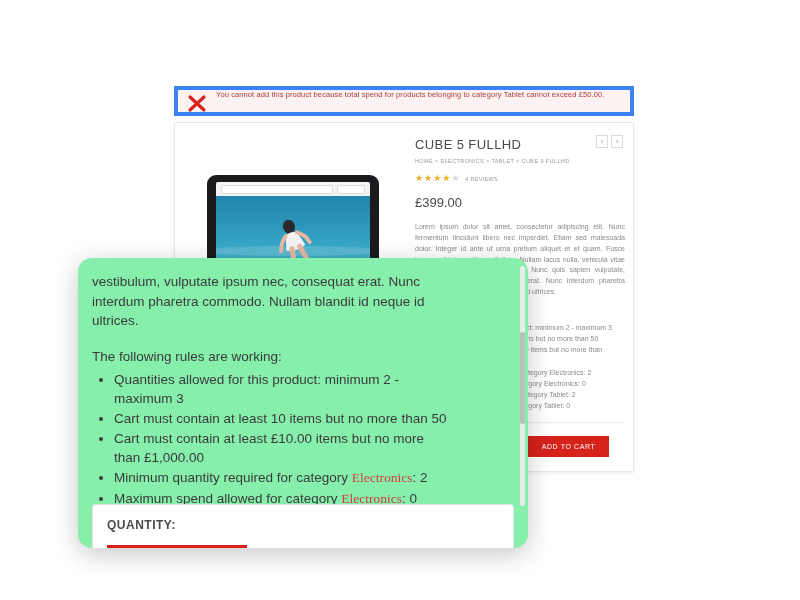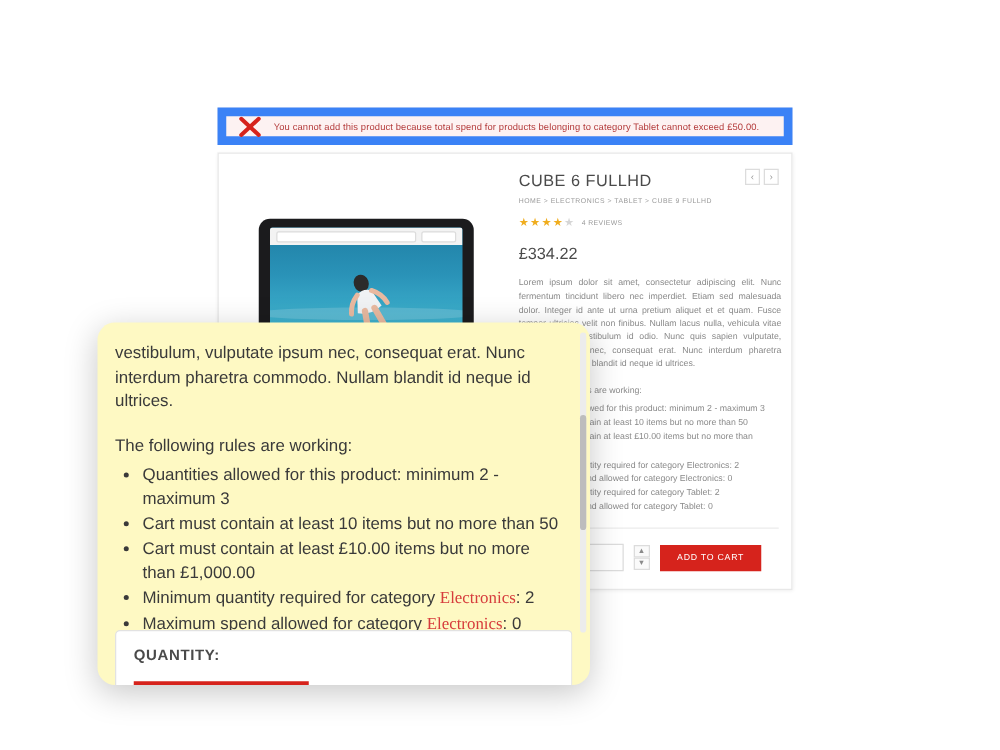--- a/index.html
+++ b/index.html
@@ -21,24 +21,24 @@
     left: 0; top: 0;
     width: 800px; height: 600px;
   }
 
   .alert-bar {
     position: absolute;
     left: 174px;
     top: 86px;
     width: 460px;
     height: 30px;
-    border: 7px solid #3b82f6;
+    border: 4px solid #3b82f6;
     background: #fdf2f2;
     display: flex;
-    align-items: center;
+    align-items: flex-start;
     box-sizing: border-box;
     padding-left: 6px;
   }
   .alert-icon {
     width: 26px;
     height: 26px;
     flex: 0 0 26px;
     position: relative;
   }
   .alert-icon svg { display: block; }
@@ -253,23 +253,23 @@
     bottom: 48px;
     height: 1px;
     background: #ececec;
   }
 
   
   #overlay-panel {
     position: absolute;
     left: 78px;
     top: 258px;
-    width: 394px;
+    width: 450px;
     height: 290px;
-    background: #fef9c3;
+    background: #86efac;
     border-radius: 14px;
     box-shadow: 0 6px 26px rgba(0,0,0,0.22);
     overflow: hidden;
   }
   .overlay-inner {
     position: absolute;
     left: 0; top: 0;
     width: 394px;
     height: 290px;
     padding: 14px 22px 0 14px;
@@ -381,27 +381,27 @@
         </div>
       </div>
     </div>
 
     <div class="nav-arrows">
       <div class="nav-arrow">‹</div>
       <div class="nav-arrow">›</div>
     </div>
 
     <div class="product-right">
-      <h1 class="product-title">CUBE 6 FULLHD</h1>
+      <h1 class="product-title">CUBE 5 FULLHD</h1>
       <div class="breadcrumb">HOME &gt; ELECTRONICS &gt; TABLET &gt; CUBE 9 FULLHD</div>
       <div class="rating-row">
         <span class="stars">★★★★<span class="off">★</span></span>
         <span class="reviews">4 REVIEWS</span>
       </div>
-      <div class="price">£334.22</div>
+      <div class="price">£399.00</div>
       <div class="desc">Lorem ipsum dolor sit amet, consectetur adipiscing elit. Nunc fermentum tincidunt libero nec imperdiet. Etiam sed malesuada dolor. Integer id ante ut urna pretium aliquet et et quam. Fusce tempor ultricies velit non finibus. Nullam lacus nulla, vehicula vitae pharetra nec, vestibulum id odio. Nunc quis sapien vulputate, vulputate ipsum nec, consequat erat. Nunc interdum pharetra commodo. Nullam blandit id neque id ultrices.</div>
       <div class="rules-intro">The following rules are working:</div>
       <ul class="rules-list">
         <li>Quantities allowed for this product: minimum 2 - maximum 3</li>
         <li>Cart must contain at least 10 items but no more than 50</li>
         <li>Cart must contain at least £10.00 items but no more than £1,000.00</li>
         <li>Minimum quantity required for category Electronics: 2</li>
         <li>Maximum spend allowed for category Electronics: 0</li>
         <li>Minimum quantity required for category Tablet: 2</li>
         <li>Maximum spend allowed for category Tablet: 0</li>

